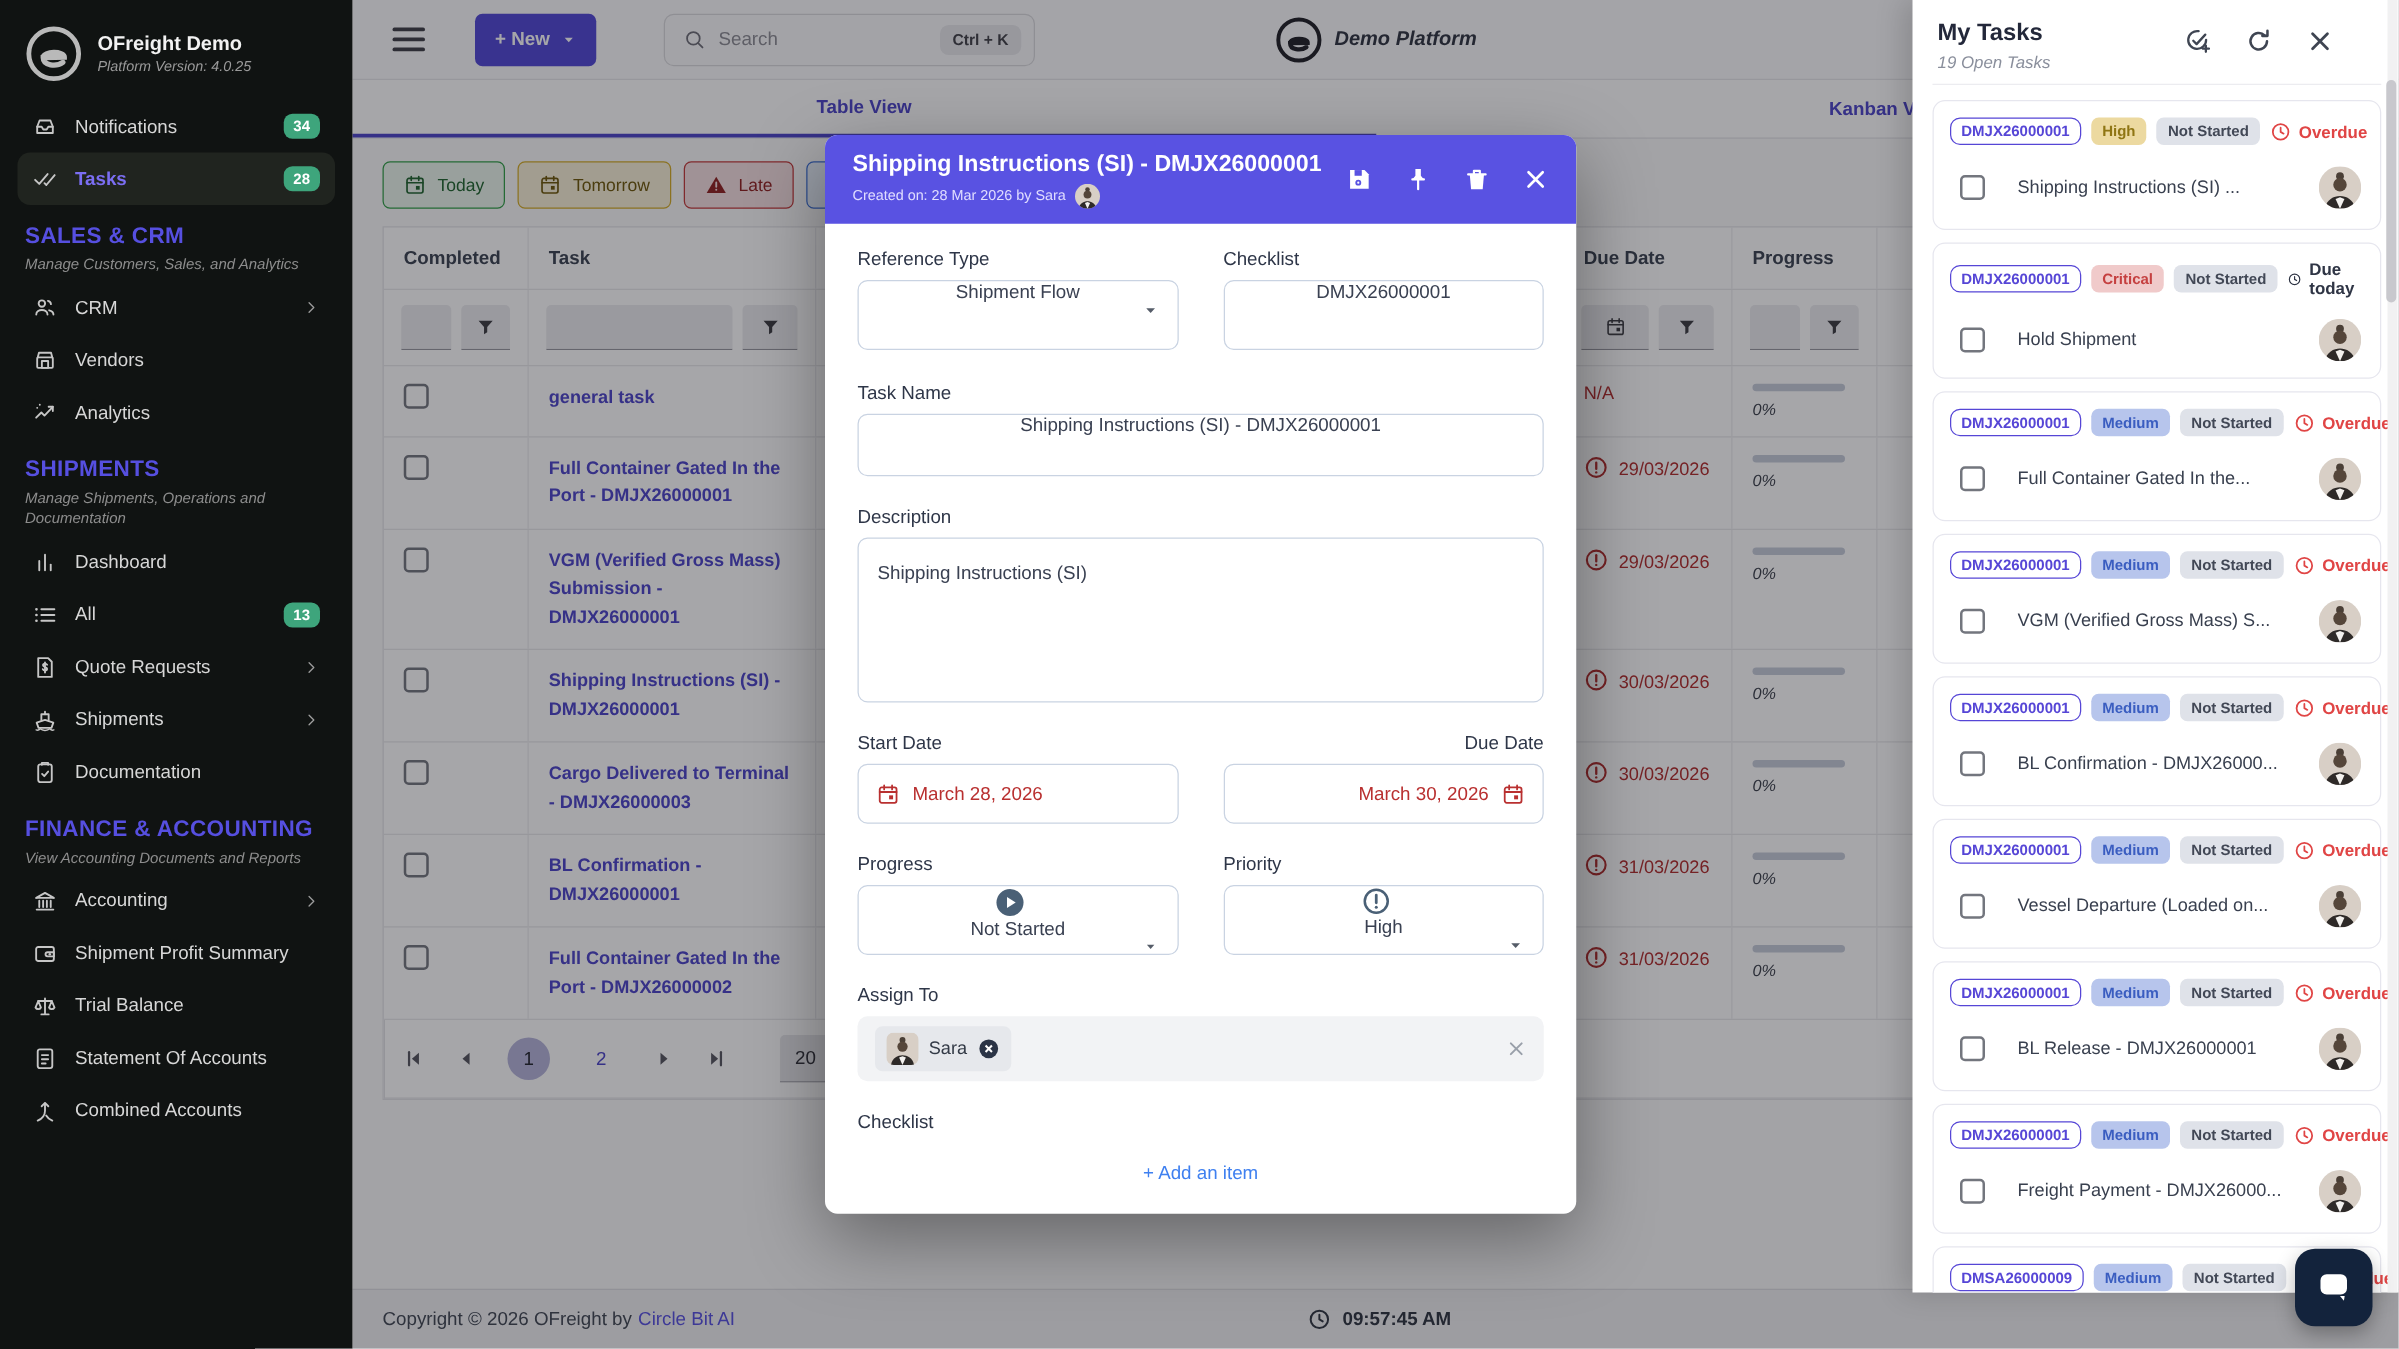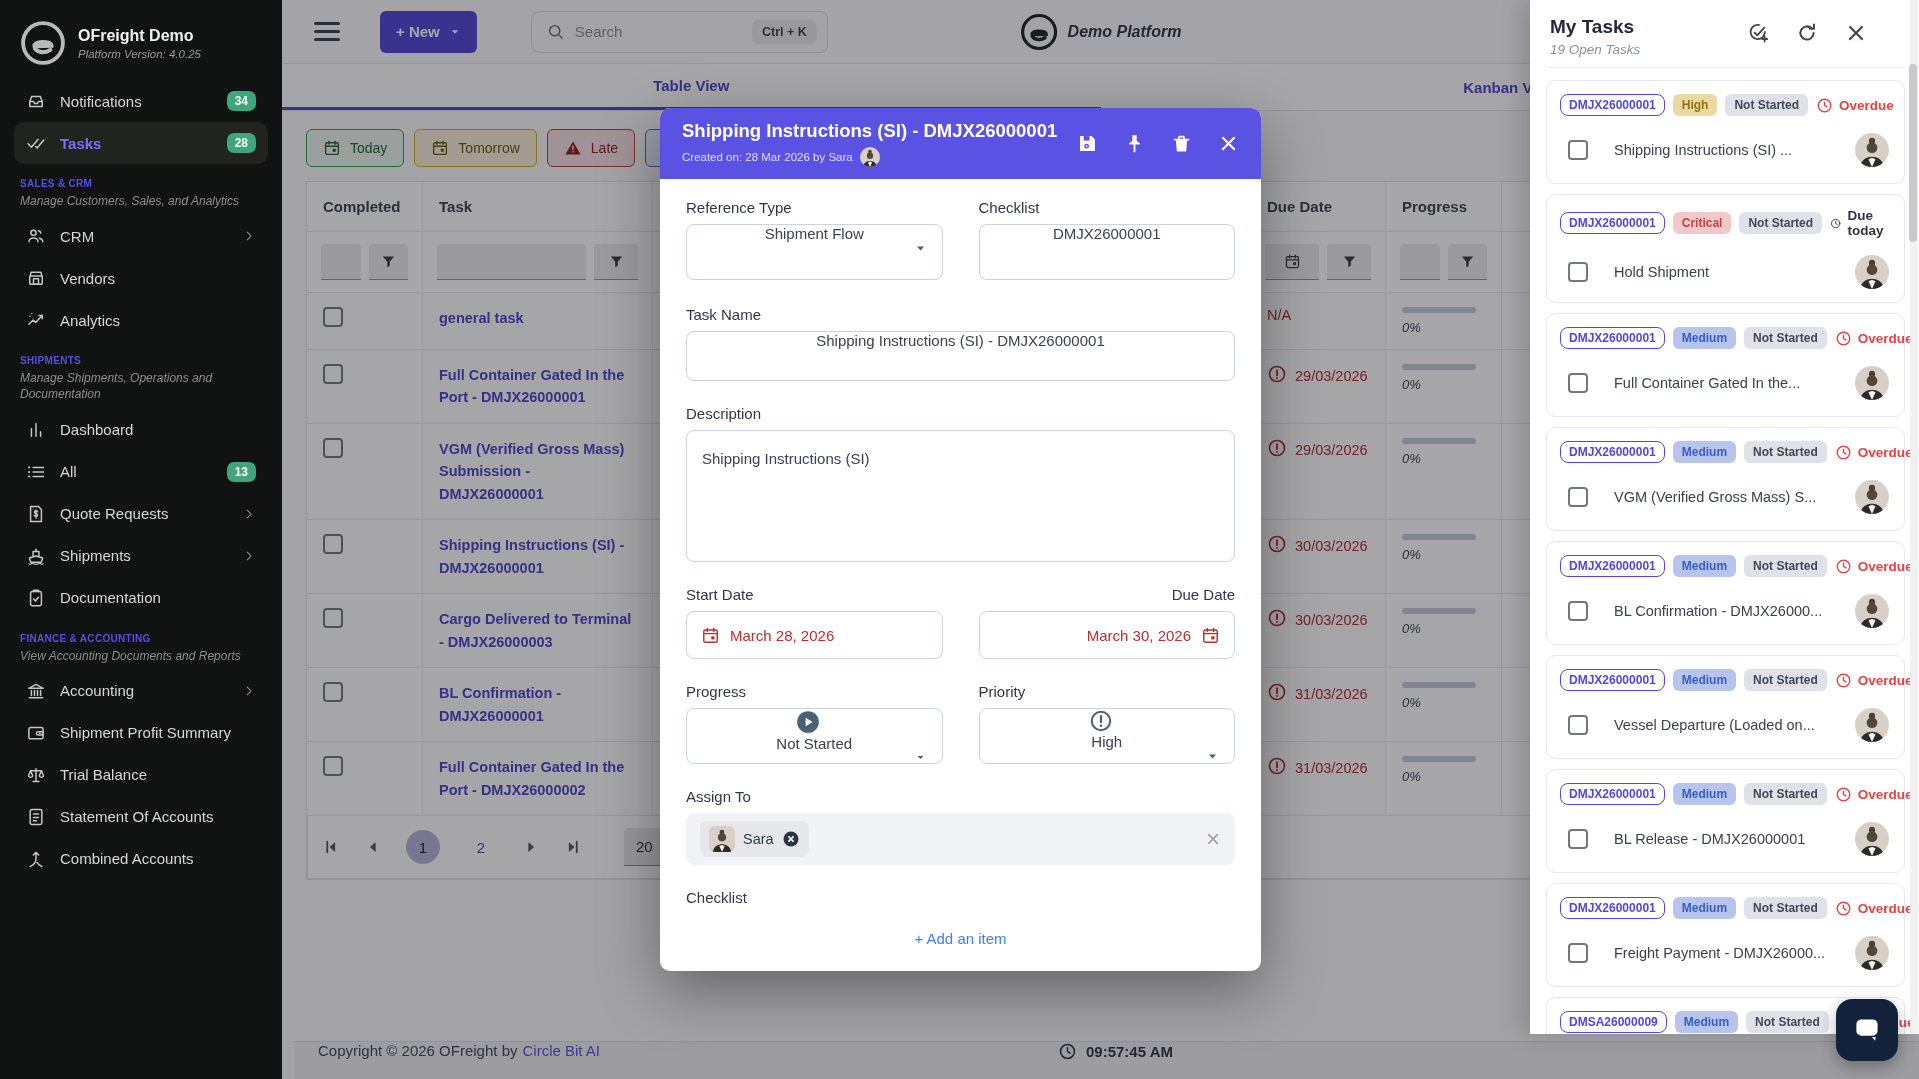--- a/index.html
+++ b/index.html
@@ -16,21 +16,21 @@
   .brand-title { font-size:16px; font-weight:bold; color:#f2f2f2; }
   .brand-version { font-size:11.5px; font-style:italic; color:#9a9a9a; margin-top:3px; }
   .nav-item { display:flex; align-items:center; gap:14px; height:42px; padding:0 12px; border-radius:10px; font-size:15px; color:#d7d7d7; cursor:pointer; }
   .nav-item.active { background:#20241f; }
   .nav-item.active .nav-label { color:#7b6ef2; font-weight:bold; }
   .nav-ic { width:20px; height:20px; color:#c6c6c6; flex:0 0 auto; }
   .nav-label { flex:1 1 auto; white-space:nowrap; overflow:hidden; }
   .nav-badge { background:#3ea57c; color:#fff; font-size:12px; font-weight:bold; padding:3px 8px; border-radius:7px; }
   .nav-chev { width:14px; height:14px; color:#9c9c9c; }
   .side-section { margin-top:14px; }
-  .sec-title { color:#564fe0; font-weight:bold; font-size:10px; letter-spacing:.3px; padding:0 6px; }
+  .sec-title { color:#564fe0; font-weight:bold; font-size:18px; letter-spacing:.3px; padding:0 6px; }
   .sec-sub { color:#8d8d8d; font-style:italic; font-size:12px; line-height:1.35; padding:4px 6px 6px; }
 
   
   .main { position:absolute; left:282px; top:0; right:0; bottom:0; background:#fafafb; }
   .topbar { position:relative; height:64px; background:#fcfcfd; border-bottom:1px solid #e7e7ea; display:flex; align-items:center; padding:0 32px; }
   .burger { width:26px; display:flex; flex-direction:column; gap:5px; cursor:pointer; }
   .burger span { height:3px; border-radius:2px; background:#3c3c44; }
   .new-btn { margin-left:40px; background:#4f46d6; color:#fff; height:42px; padding:0 16px; border-radius:6px; font-size:15px; font-weight:bold; display:flex; align-items:center; gap:9px; cursor:pointer; }
   .caret { width:12px; height:12px; }
   .search-box { margin-left:54px; width:297px; height:42px; border:1px solid #dadade; border-radius:8px; background:#fbfbfc; display:flex; align-items:center; padding:0 10px 0 14px; gap:10px; }
@@ -70,21 +70,21 @@
   .pbar { width:74px; height:6px; background:#c5cbd9; border-radius:3px; }
   .pval { font-style:italic; font-size:13px; color:#3a3f4a; margin-top:7px; }
 
   .pager { display:flex; align-items:center; gap:24px; padding:12px 14px; background:#fff; border:1px solid #e2e2e6; border-top:none; }
   .pg-ic { width:18px; height:18px; color:#55555e; cursor:pointer; }
   .pg-num { width:34px; height:34px; display:flex; align-items:center; justify-content:center; border-radius:50%; font-size:15px; cursor:pointer; color:#4b43c8; }
   .pg-num.current { background:#b5b4da; color:#20222c; }
   .pg-select { background:#e7e7ea; border-bottom:1.5px solid #8d8d95; border-radius:4px 4px 0 0; height:38px; width:88px; display:flex; align-items:center; justify-content:space-between; padding:0 12px; font-size:15px; color:#2f3038; margin-left:18px; cursor:pointer; }
   .pg-label { color:#55555e; font-size:15px; }
 
-  .footer { position:absolute; left:12px; right:0; bottom:0; height:38px; background:#f1f1f3; border-top:1px solid #dedee2; display:flex; align-items:flex-start; padding:0 24px; font-size:15px; color:#3f4652; }
+  .footer { position:absolute; left:0; right:0; bottom:0; height:48px; background:#f1f1f3; border-top:1px solid #dedee2; display:flex; align-items:center; padding:0 24px; font-size:15px; color:#3f4652; }
   .foot-link { color:#564fe0; margin-left:5px; cursor:pointer; }
   .foot-time { position:absolute; left:764px; display:flex; align-items:center; gap:9px; font-weight:bold; color:#2e3440; }
   .foot-time .t-ic { width:19px; height:19px; }
 
   .overlay { position:absolute; inset:0; background:rgba(22,22,28,.38); z-index:50; }
 
   
   .modal { position:absolute; left:660px; top:108px; width:601px; z-index:70; background:#fff; border-radius:10px; overflow:hidden; box-shadow:0 20px 60px rgba(0,0,0,.38); }
   .modal-header { background:#5952e2; color:#fff; padding:12px 22px; display:flex; align-items:center; }
   .m-title { font-size:18.5px; font-weight:bold; }

